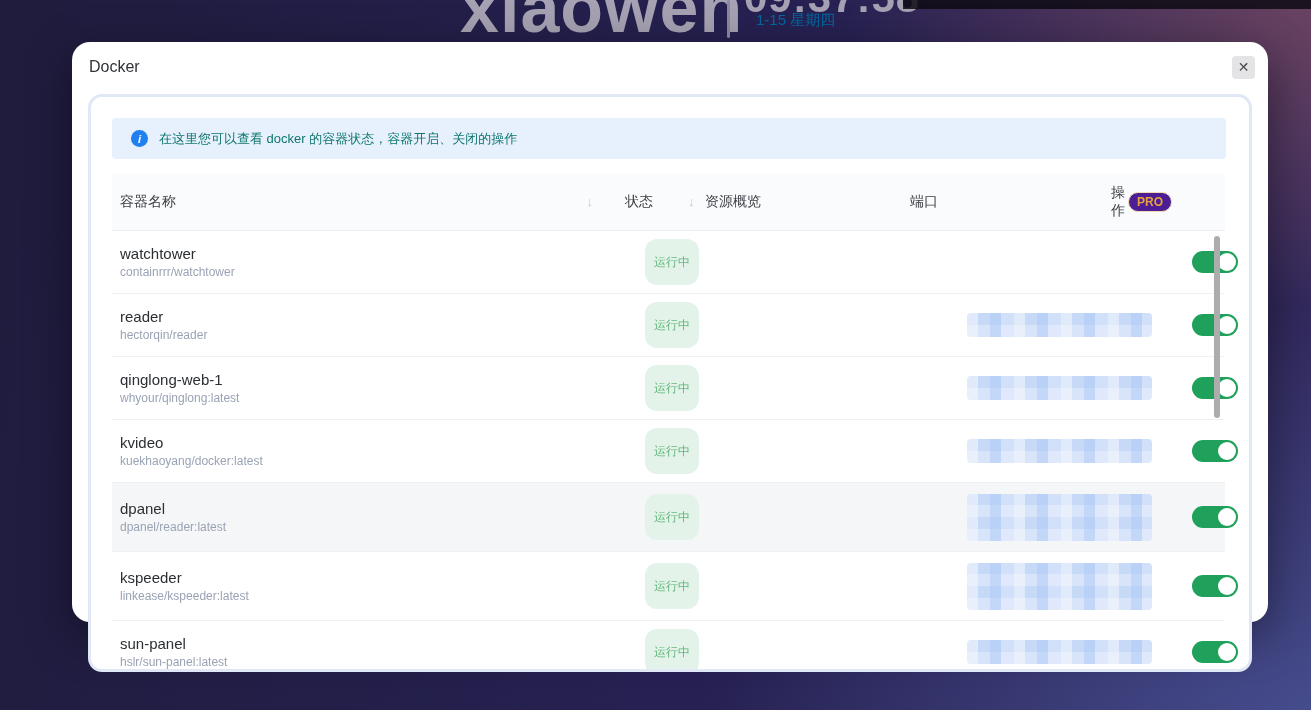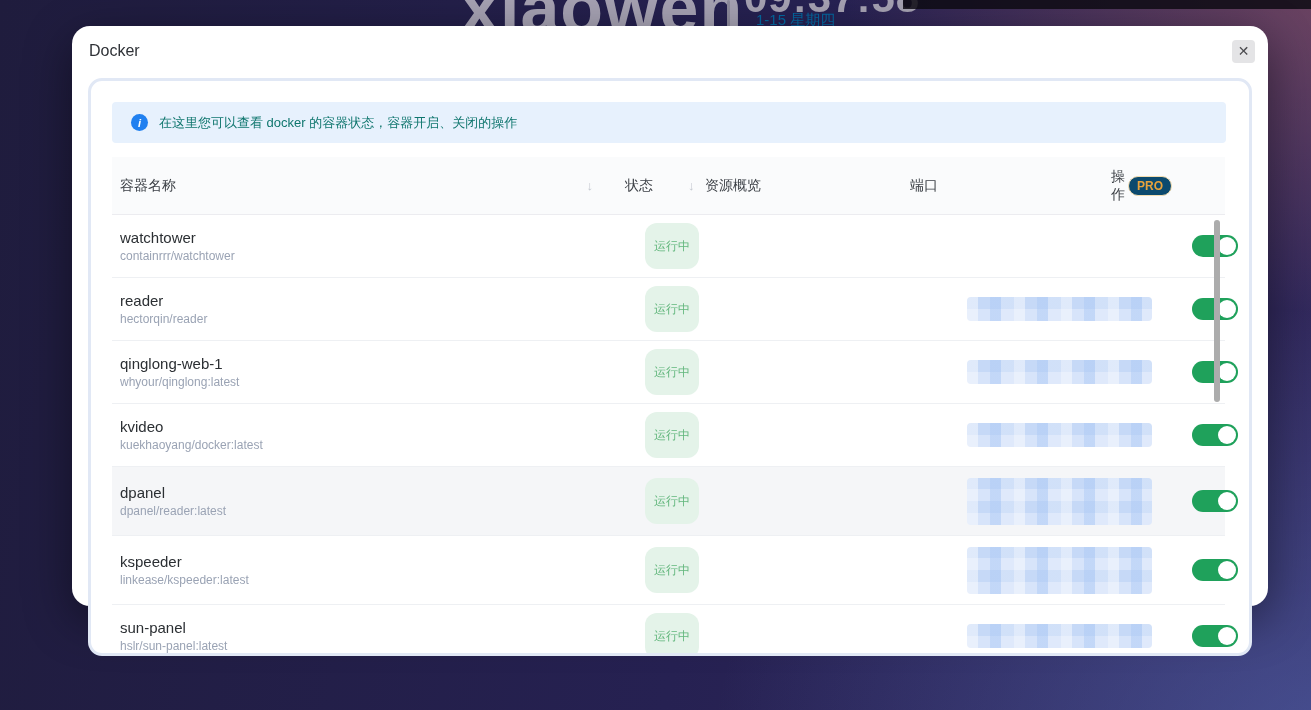--- a/index.html
+++ b/index.html
@@ -13,21 +13,21 @@
   }
   
   .bg-brand{position:absolute;left:460px;top:-32px;font-size:70px;font-weight:700;
     color:#a6a2b3;letter-spacing:1px;}
   .bg-divider{position:absolute;left:727px;top:0;width:3px;height:38px;background:#8d8a9c;border-radius:2px;}
   .bg-time{position:absolute;left:744px;top:-26px;font-size:42px;font-weight:700;color:#a6a2b3;letter-spacing:1px;}
   .bg-date{position:absolute;left:756px;top:11px;font-size:15px;color:#0369a1;}
   .top-dark{position:absolute;top:0;right:0;width:408px;height:9px;background:#0e0c14;opacity:.85;}
 
   
-  .modal{position:absolute;left:72px;top:26px;width:1196px;height:580px;background:#fff;
+  .modal{position:absolute;left:72px;top:42px;width:1196px;height:580px;background:#fff;
     border-radius:18px;box-shadow:0 14px 48px rgba(0,0,0,.45);}
   .modal-title{position:absolute;left:17px;top:16px;font-size:16px;color:#2f3237;}
   .close-btn{position:absolute;right:13px;top:14px;width:23px;height:23px;border:none;border-radius:4px;
     background:#e4e4e6;color:#4c4c50;font-size:14px;line-height:23px;text-align:center;cursor:pointer;padding:0;}
 
   .panel{position:absolute;left:16px;top:52px;width:1164px;height:578px;box-sizing:border-box;
     border:3px solid #e1e8f5;border-radius:14px;background:#fff;overflow:hidden;}
 
   
   .alert{margin:21px 23px 0 21px;height:41px;background:#e7f1fd;border-radius:4px;
@@ -40,21 +40,21 @@
   .table-wrap{margin:14px 24px 0 21px;position:relative;}
   .grid-cols{display:grid;grid-template-columns:505px 85px 205px 190px 1fr;align-items:center;}
   .thead{background:#fafbfc;height:57px;border-bottom:1px solid #ececf0;font-size:14px;color:#3c4046;}
   .th-name{display:flex;justify-content:space-between;align-items:center;padding:0 24px 0 8px;}
   .th-status{display:flex;align-items:center;gap:35px;padding-left:8px;}
   .th-res{padding-left:3px;}
   .th-port{padding-left:3px;}
   .sort-arrow{color:#c4c8d0;font-size:13px;cursor:pointer;}
   .th-ops{display:flex;flex-direction:row;align-items:center;width:60px;margin-left:14px;gap:3px;}
   .pro-badge{display:inline-block;padding:2px 8px;font-size:12px;font-weight:700;color:#e6a23c;
-    background:#0c4a6e;border:1px solid #f3ddb0;border-radius:10px;line-height:14px;}
+    background:#4c1d95;border:1px solid #f3ddb0;border-radius:10px;line-height:14px;}
 
   .row{height:62px;border-bottom:1px solid #eef0f3;background:#fff;gap:20px;}
   .row.tall{height:68px;}
   .row.hl{background:#f5f6f8;}
   .c-name{padding-left:8px;}
   .cname{font-size:15px;color:#2b2f33;margin-bottom:3px;}
   .cimg{font-size:12px;color:#9aa3b4;}
   .c-status{padding-left:8px;}
   .badge{display:inline-block;background:#e4f3e9;color:#63b77d;font-size:12px;padding:16px 9px;
     border-radius:12px;line-height:14px;}

